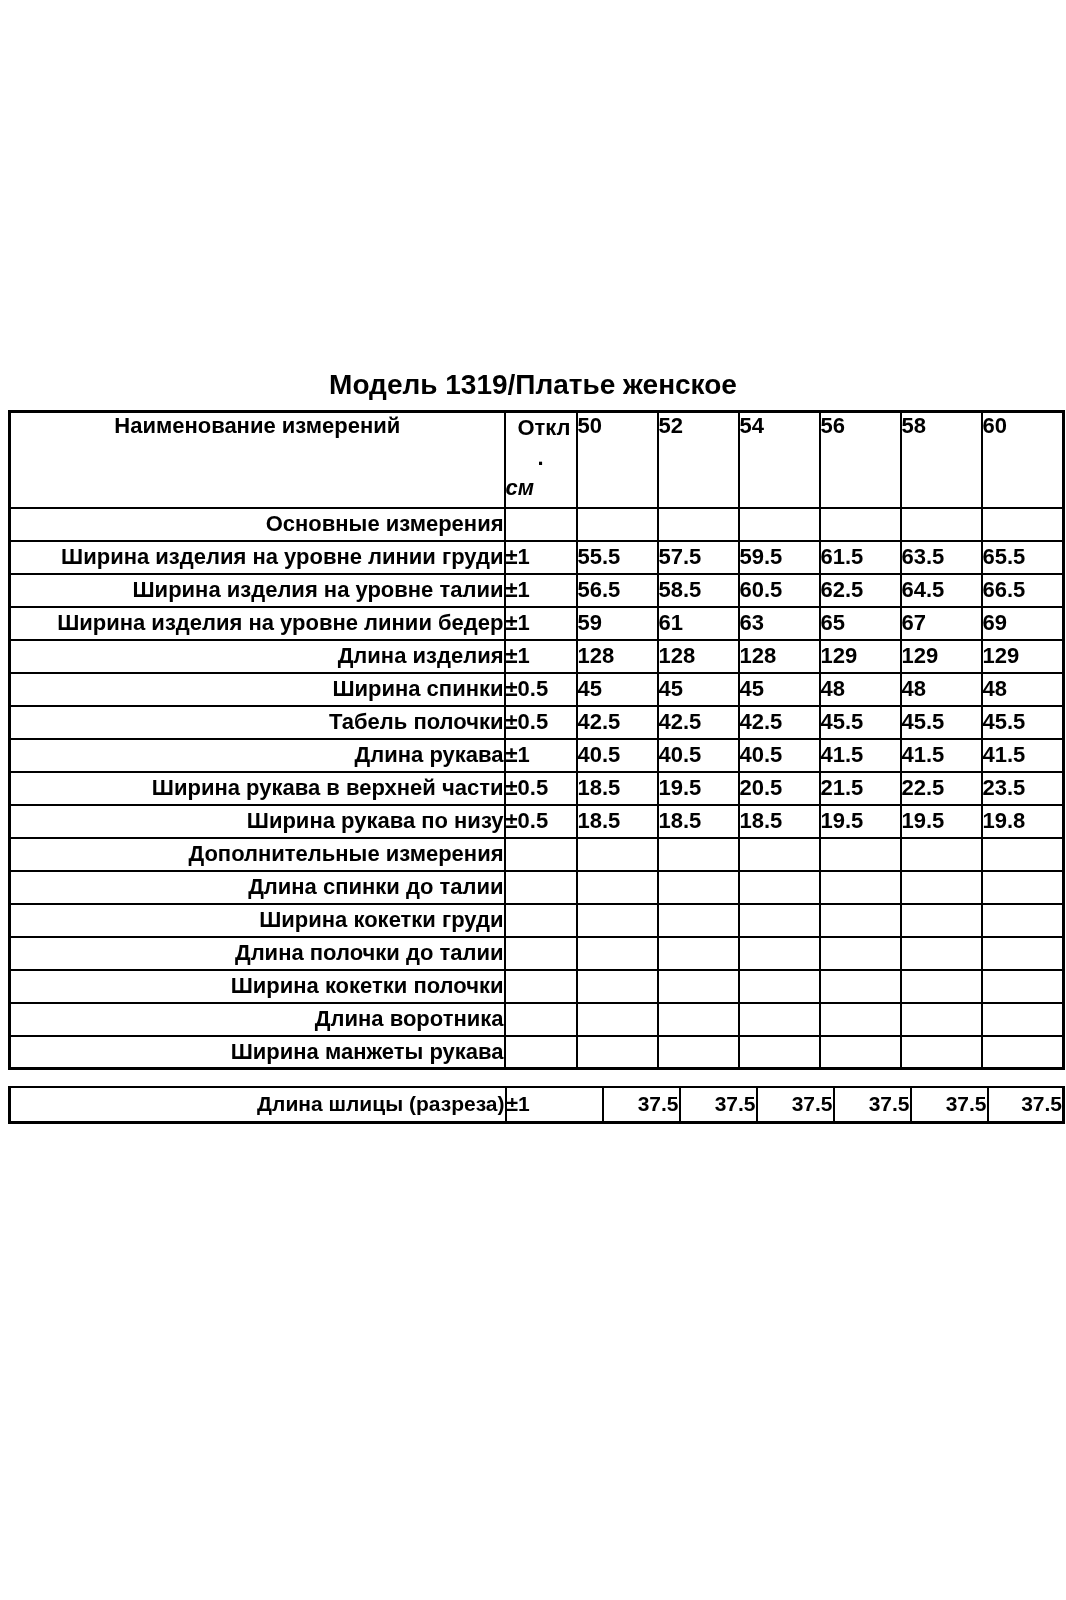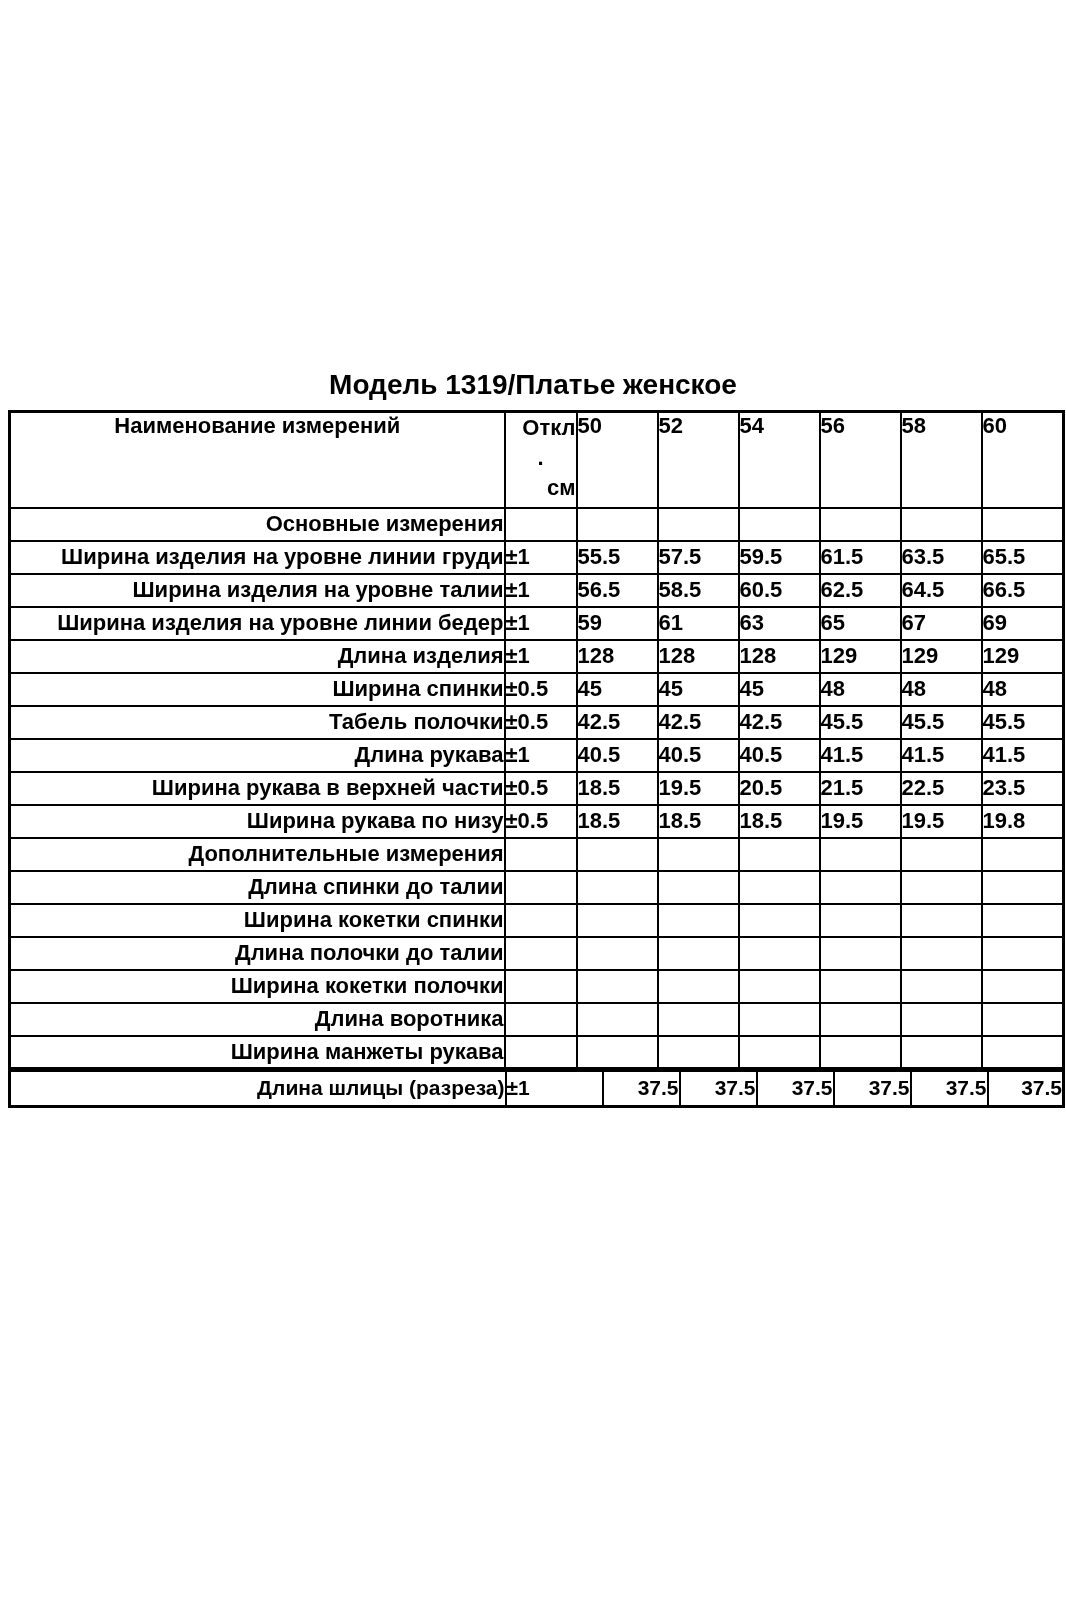--- a/index.html
+++ b/index.html
@@ -39,35 +39,35 @@
     white-space: nowrap;
     font-weight: 700;
   }
   table.meas-table { border: 3px solid #000; }
 
   
   tr.head-row { height: 96px; }
   tr.head-row th { vertical-align: top; }
   th.name-h { text-align: center; padding-top: 4px; }
   th.tol-h  { text-align: left; }
-  th.tol-h .l1 { padding-left: 7px; line-height: 30px; text-align: right; }
+  th.tol-h .l1 { padding-left: 7px; line-height: 30px; text-align: center; }
   th.tol-h .l2 { line-height: 30px; text-align: center; }
-  th.tol-h .l3 { line-height: 30px; text-align: right; }
+  th.tol-h .l3 { line-height: 30px; text-align: left; font-style: italic; }
   th.size-h { text-align: left; padding-left: 24px; padding-top: 4px; }
 
   
   tbody tr { height: 33px; }
   td.name-cell { padding-left: 10px; text-align: right; vertical-align: middle; }
   td.tol-cell  { padding-left: 7px;  text-align: left; vertical-align: middle; }
   td.val-cell  { padding-left: 13px; text-align: left; vertical-align: middle; }
 
   
   table.footer-table {
     border-top: 2px solid #000;
-    margin-top: 0;
+    margin-top: 16px;
     font-size: 21px;
   }
   table.footer-table tr { height: 35px; }
   table.footer-table td.val-cell { text-align: right; padding-left: 8px; }
 </style>
 </head>
 <body>
 
 <div class="page">
 
@@ -219,21 +219,21 @@
             <td class="name-cell">Длина спинки до талии</td>
             <td class="tol-cell"></td>
             <td class="val-cell"></td>
             <td class="val-cell"></td>
             <td class="val-cell"></td>
             <td class="val-cell"></td>
             <td class="val-cell"></td>
             <td class="val-cell"></td>
           </tr>
           <tr>
-            <td class="name-cell">Ширина кокетки спинки</td>
+            <td class="name-cell">Ширина кокетки груди</td>
             <td class="tol-cell"></td>
             <td class="val-cell"></td>
             <td class="val-cell"></td>
             <td class="val-cell"></td>
             <td class="val-cell"></td>
             <td class="val-cell"></td>
             <td class="val-cell"></td>
           </tr>
           <tr>
             <td class="name-cell">Длина полочки до талии</td>

